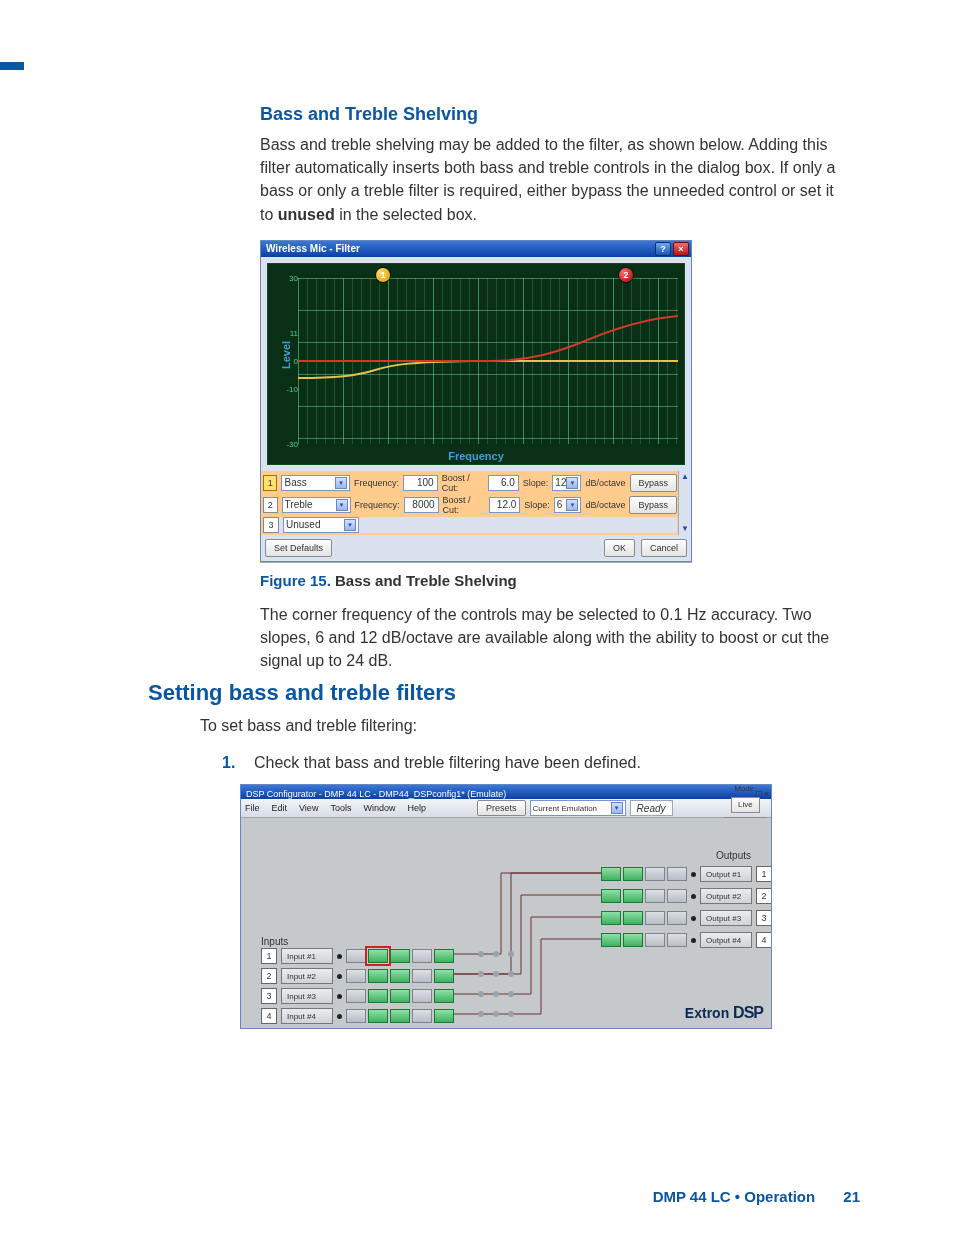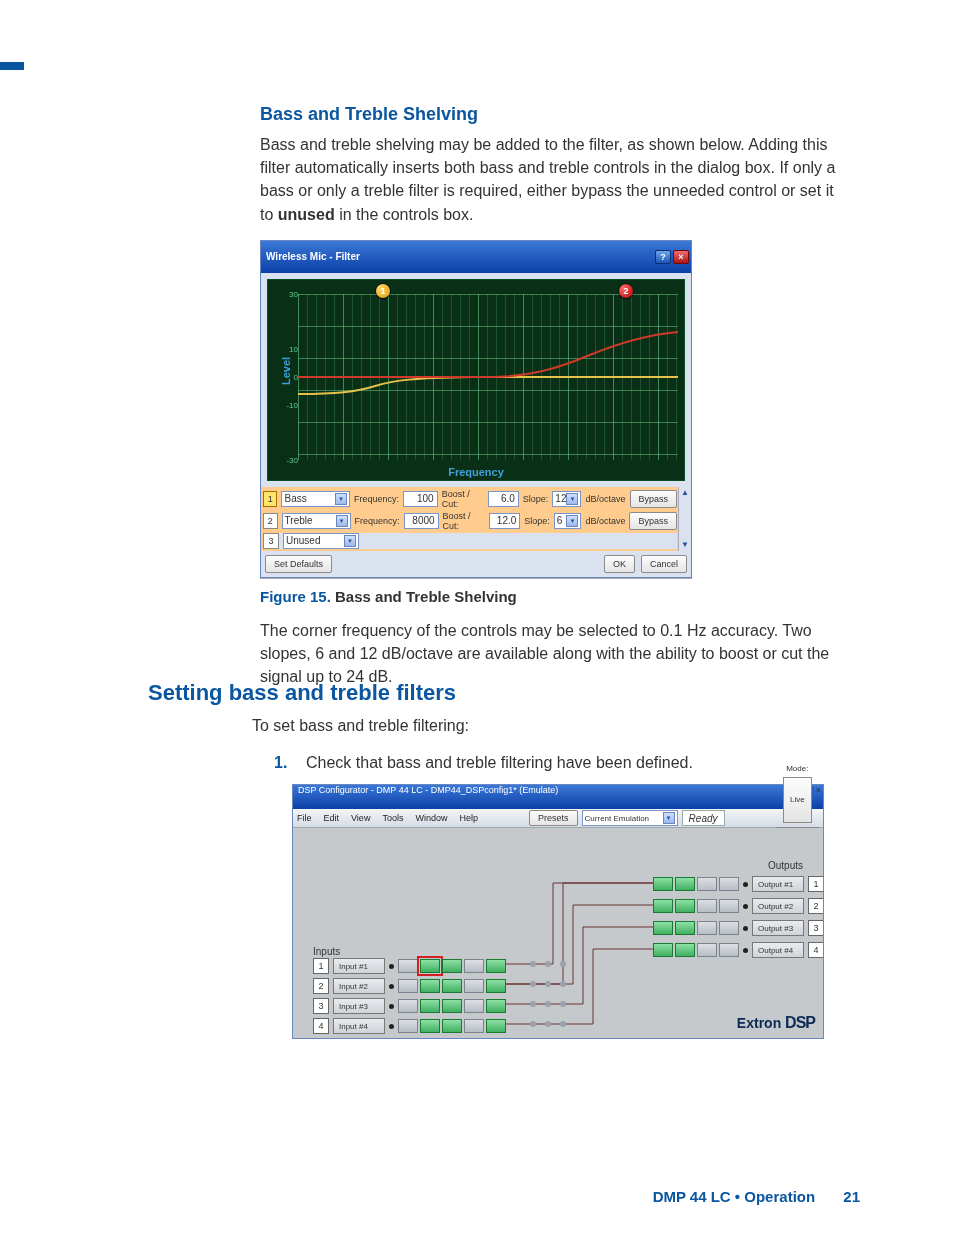--- a/index.html
+++ b/index.html
@@ -11,21 +11,21 @@
   .body{font-size:16px;line-height:1.45;color:#333;margin:0 0 14px 0;}
   .body b.kw{font-weight:700;}
   .cap{font-size:15px;margin:10px 0 14px 0;}
   .cap .fig{color:#0a56a0;font-weight:700;}
   .cap .title{color:#333;font-weight:700;}
   .ol{font-size:16px;line-height:1.45;margin:0;padding:0;}
   .ol .li{display:flex;gap:14px;margin:0 0 10px 22px;}
   .ol .num{color:#0a56a0;font-weight:700;width:18px;}
   
   .win1{width:430px;border:1px solid #6a86c0;box-shadow:0 1px 0 #aaa;margin:6px 0 6px 0;font-size:10px;background:#d9e2ee;}
-  .tb{height:32px;background:linear-gradient(#3b78d6,#0b3fa8);display:flex;align-items:center;justify-content:space-between;padding:0 2px;}
+  .tb{height:16px;background:linear-gradient(#3b78d6,#0b3fa8);display:flex;align-items:center;justify-content:space-between;padding:0 2px;}
   .tb .title{color:#fff;font-weight:700;font-size:10px;padding-left:3px;}
   .tb .btns{display:flex;gap:2px;}
   .tb .wbtn{width:14px;height:12px;background:linear-gradient(#6ea6f0,#1b56b8);border:1px solid #0a2f6a;border-radius:2px;display:flex;align-items:center;justify-content:center;color:#fff;font-size:9px;font-weight:700;}
   .tb .wbtn.close{background:linear-gradient(#f06e6e,#b01515);border-color:#6a0a0a;}
   .graph{height:200px;background:#092f17;position:relative;margin:6px;border:1px solid #0a4e25;}
   .grid{position:absolute;left:30px;right:6px;top:14px;bottom:20px;}
   .grid::before,.grid::after{content:"";position:absolute;inset:0;}
   .grid::before{background:
      repeating-linear-gradient(to right, rgba(70,150,100,.35) 0 1px, transparent 1px 9px),
      repeating-linear-gradient(to right, rgba(100,200,130,.55) 0 1px, transparent 1px 45px);}
@@ -53,75 +53,75 @@
   .freq{width:30px;} .bc{width:26px;} .slp{width:24px;}
   .btn{height:16px;border:1px solid #8a8a8a;background:linear-gradient(#fdfdfd,#e4e4e4);border-radius:2px;padding:0 8px;display:flex;align-items:center;font-size:9px;}
   .unused{background:#d9e2ee;}
   .footer{display:flex;justify-content:space-between;padding:4px;background:#d9e2ee;}
   .footer .right{display:flex;gap:6px;}
   .scroll{position:absolute;right:0;top:0;bottom:0;width:12px;background:#d9e2ee;display:flex;flex-direction:column;justify-content:space-between;border-left:1px solid #aab;}
   .scroll .ar{height:12px;display:flex;align-items:center;justify-content:center;font-size:8px;color:#2a4d9a;}
   .controls-wrap{position:relative;padding-right:12px;}
   
   .win2{width:530px;margin:10px 0 0 40px;border:1px solid #6a86c0;background:#c6c9cc;font-size:9px;}
-  .tb2{height:24px;background:linear-gradient(#3b78d6,#0b3fa8);display:flex;align-items:flex-start;justify-content:space-between;padding:0 2px;}
+  .tb2{height:14px;background:linear-gradient(#3b78d6,#0b3fa8);display:flex;align-items:flex-end;justify-content:space-between;padding:0 2px;}
   .tb2 .title{color:#fff;font-size:9px;padding-left:3px;}
   .mbar{height:18px;background:linear-gradient(#f2f4f7,#d7dde6);border-bottom:1px solid #9aa;display:flex;align-items:center;justify-content:space-between;padding:0 4px;}
   .menus{display:flex;gap:12px;font-size:9px;color:#222;}
   .mbar .mid{display:flex;align-items:flex-end;gap:4px;}
   .mbar .btn,.mbar .sel{height:14px;}
   .mbar .sel{width:90px;font-size:8px;}
   .mbar .ready{background:#fff;border:1px solid #9aa;padding:0 6px;height:14px;display:flex;align-items:center;font-size:10px;font-style:italic;}
   .mbar .mode{display:flex;align-items:center;gap:4px;font-size:8px;flex-direction:column;}
-  .mbar .mode .chip{height:14px;border:1px solid #8a8a8a;background:linear-gradient(#fdfdfd,#e4e4e4);padding:15px 6px;display:flex;align-items:center;}
+  .mbar .mode .chip{height:14px;border:1px solid #8a8a8a;background:linear-gradient(#fdfdfd,#e4e4e4);padding:0 6px;display:flex;align-items:center;}
   .mbar .mode .chip.em{background:linear-gradient(#c7ffc7,#7fd67f);}
   .canvas{height:210px;position:relative;background:#c6c9cc;overflow:hidden;}
   .sect-lbl{position:absolute;font-size:10px;color:#333;}
   .iorow{position:absolute;display:flex;align-items:center;gap:4px;}
   .ionum{width:14px;height:14px;background:#fff;border:1px solid #666;display:flex;align-items:center;justify-content:center;font-size:9px;}
   .iolabel{height:14px;border:1px solid #777;background:linear-gradient(#e9ebee,#cfd4da);padding:0 5px;display:flex;align-items:center;font-size:8px;color:#333;min-width:40px;}
   .chain{display:flex;align-items:center;gap:2px;}
   .block{width:18px;height:12px;background:linear-gradient(#8fe0a6,#3fb060);border:1px solid #187a33;}
   .block.gray{background:linear-gradient(#dcdfe3,#b8bec6);border-color:#7d838c;}
   .block.hl{outline:2px solid #d02020;outline-offset:1px;}
   .dot{width:5px;height:5px;border-radius:50%;background:#222;}
   .brand{position:absolute;right:8px;bottom:6px;font-size:14px;font-weight:700;color:#0a2a55;}
   .brand .dsp{font-weight:900;font-size:16px;letter-spacing:-1px;}
   .canvas svg.wires{position:absolute;inset:0;width:100%;height:100%;}
   
   .pgfoot{position:absolute;right:94px;bottom:30px;font-size:15px;}
   .pgfoot .t{color:#0a56a0;font-weight:700;}
   .pgfoot .n{color:#0a56a0;font-weight:700;margin-left:24px;}
   .section2{position:absolute;left:148px;top:680px;width:702px;}
-  .section2 .indent{margin-left:104px;width:590px;}
+  .section2 .indent{margin-left:52px;width:590px;}
 </style>
 </head>
 <body>
 <div class="page">
 
 <div class="topbar"></div>
 
 <div class="content">
   <p class="h3">Bass and Treble Shelving</p>
   <p class="body">
-    <span>Bass and treble shelving may be added to the filter, as shown below. Adding this filter automatically inserts both bass and treble controls in the dialog box. If only a bass or only a treble filter is required, either bypass the unneeded control or set it to </span><b class="kw">unused</b><span> in the controls box.</span>
+    <span>Bass and treble shelving may be added to the filter, as shown below. Adding this filter automatically inserts both bass and treble controls in the dialog box. If only a bass or only a treble filter is required, either bypass the unneeded control or set it to </span><b class="kw">unused</b><span> in the selected box.</span>
   </p>
 
   <div class="win1">
     <div class="tb">
       <span class="title">Wireless Mic - Filter</span>
       <div class="btns">
         <div class="wbtn">?</div>
         <div class="wbtn close">×</div>
       </div>
     </div>
     <div class="graph">
       <div class="axis-y">
         <span style="top:0%">30</span>
-        <span style="top:33%">10</span>
+        <span style="top:33%">11</span>
         <span style="top:50%">0</span>
         <span style="top:67%">-10</span>
         <span style="top:100%">-30</span>
         <span class="ylab">Level</span>
       </div>
       <div class="grid"></div>
       <div class="curves">
         <svg viewBox="0 0 394 166" preserveAspectRatio="none">
           <path d="M0,100 C40,100 60,98 80,92 C100,86 120,84 180,83 L394,83" stroke="#e6c24a" stroke-width="2" fill="none"></path>
           <path d="M0,83 L200,83 C240,83 270,74 300,62 C340,46 370,40 394,38" stroke="#d03a2a" stroke-width="2" fill="none"></path>

